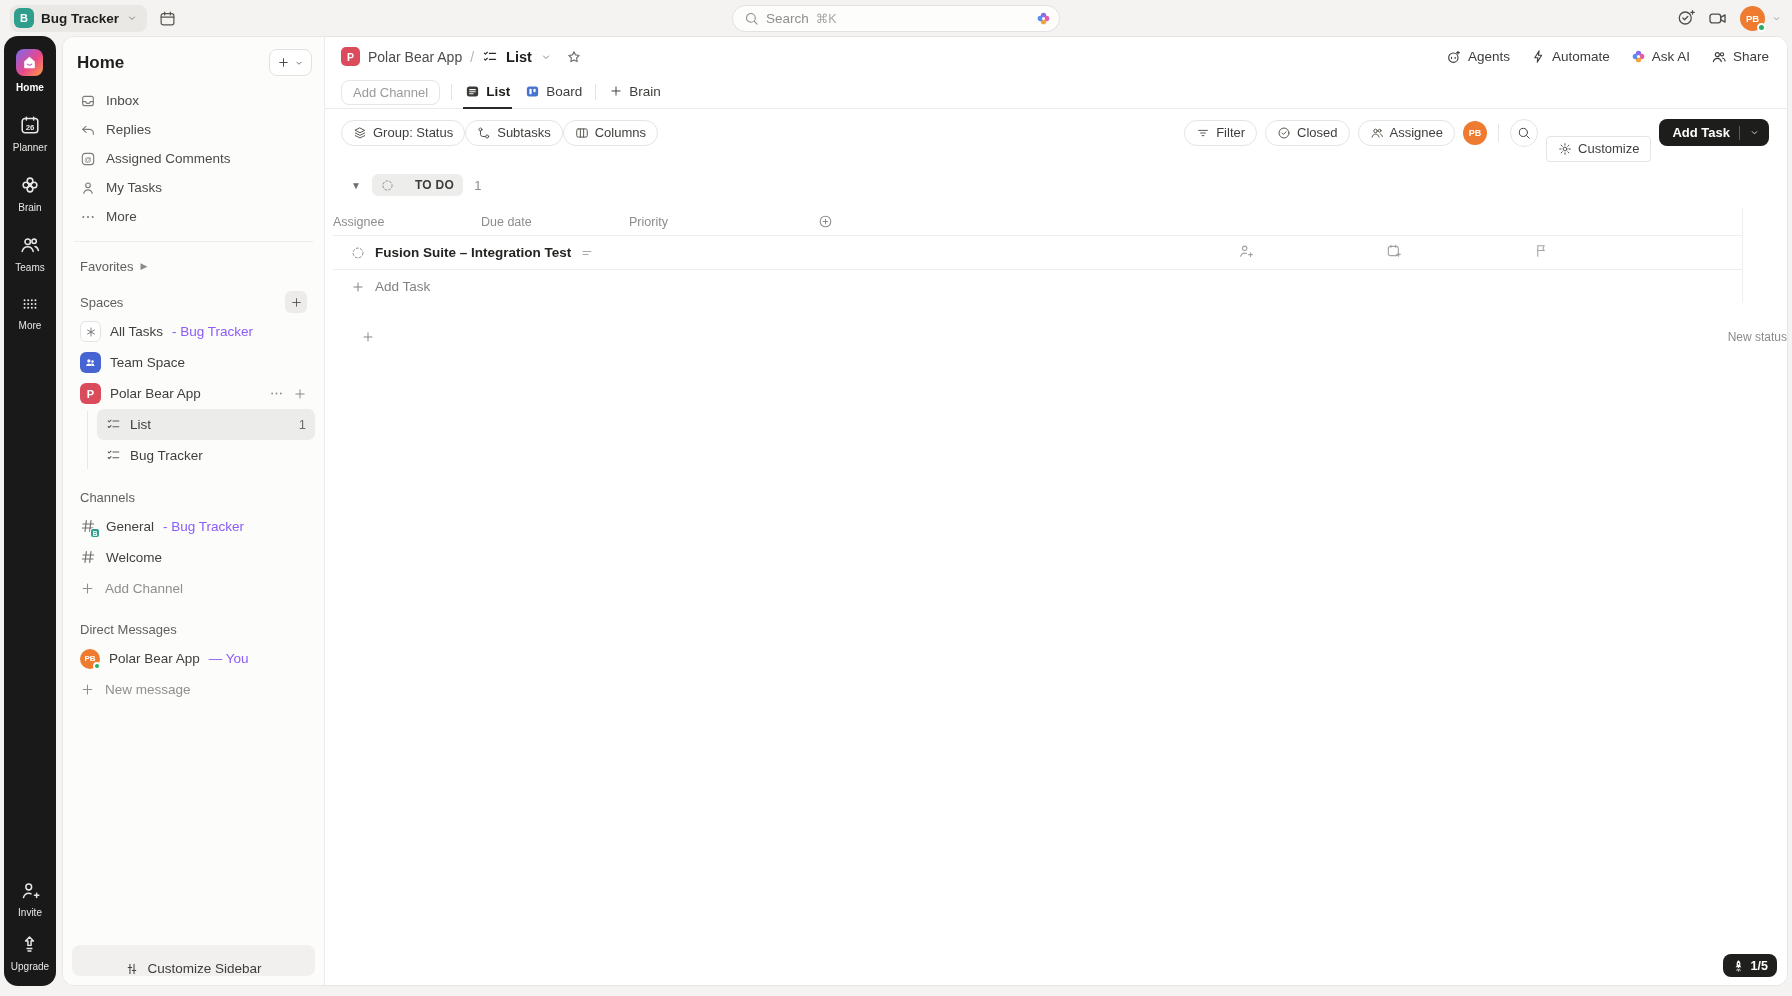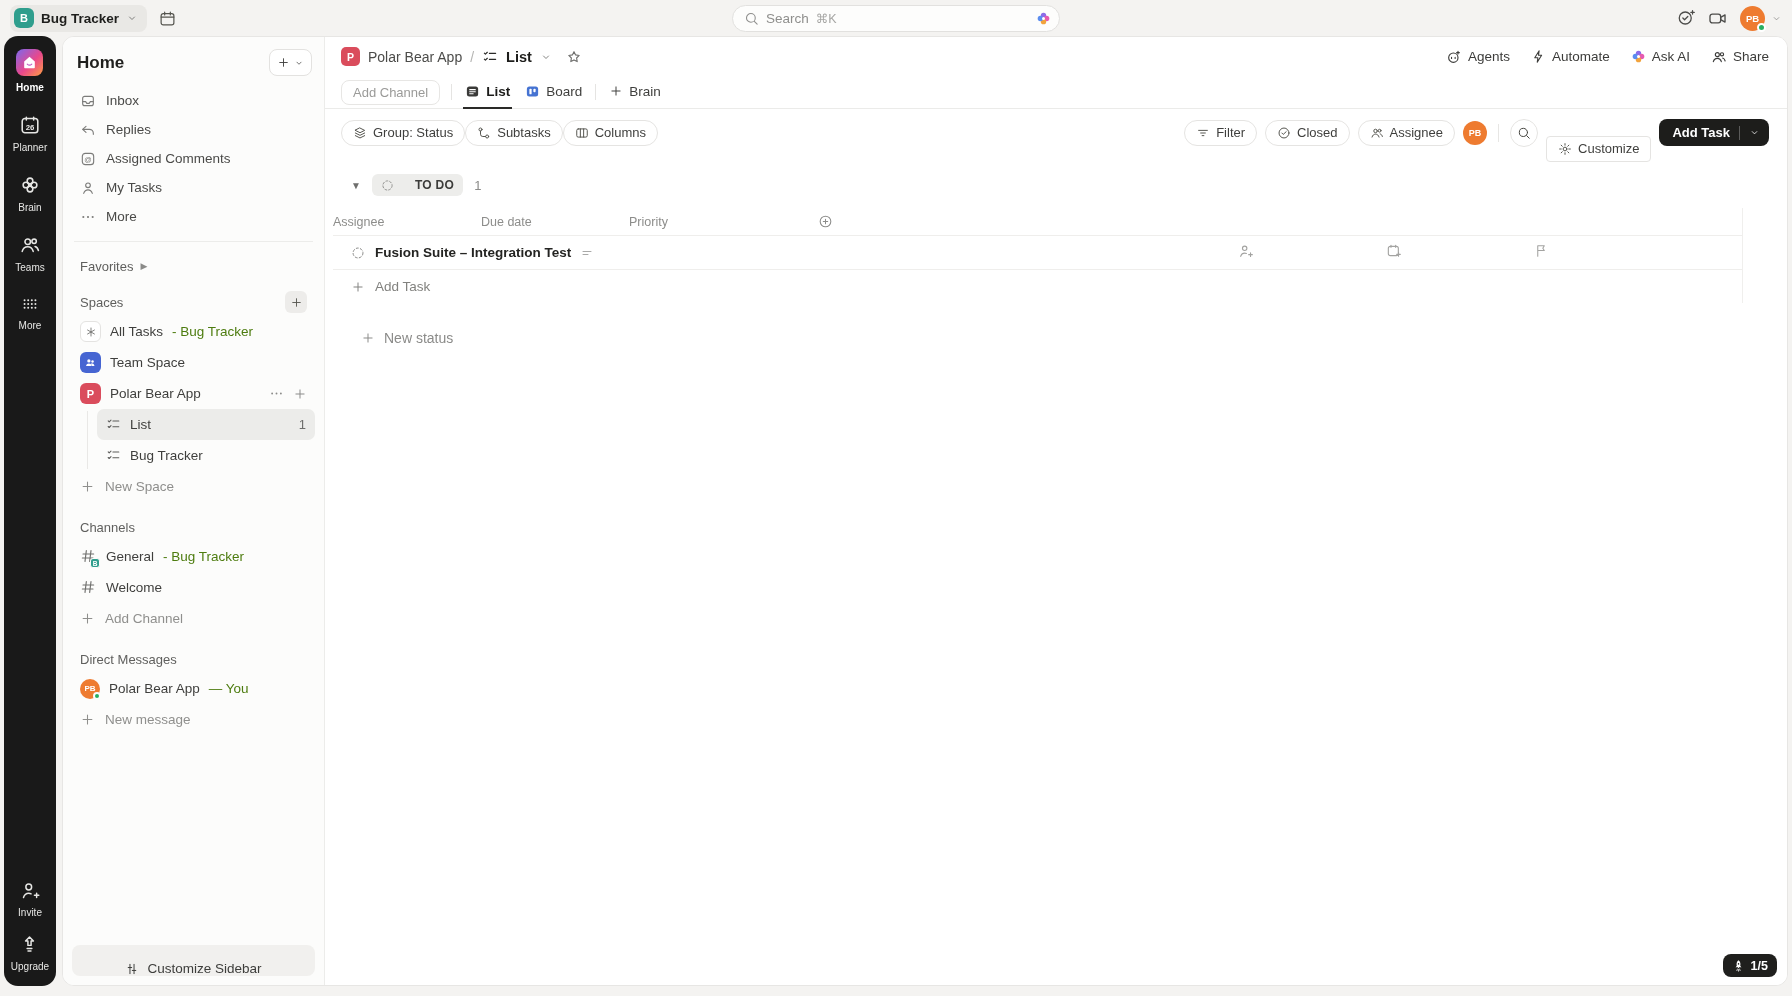--- a/index.html
+++ b/index.html
@@ -49,21 +49,21 @@
   .snav-item .s-ic { color:#7c7c7a; }
   .divider { height:1px; background:#ececea; margin:10px 2px; }
   .sec-row { display:flex; align-items:center; height:28px; padding:0 8px; color:#5f5f5d; font-size:13px; }
   .sec-row .caret-r { margin-left:7px; font-size:9px; color:#8a8a88; }
   .plus-sq { margin-left:auto; width:22px; height:22px; background:#edecea; border-radius:6px; display:flex; align-items:center; justify-content:center; color:#55554f; cursor:pointer; }
   .space-item { height:31px; display:flex; align-items:center; gap:9px; padding:0 8px; border-radius:7px; color:#3f3f3d; cursor:pointer; }
   .sp-avatar { width:21px; height:21px; border-radius:6px; display:flex; align-items:center; justify-content:center; color:#fff; font-size:11px; font-weight:bold; flex-shrink:0; }
   .sp-white { background:#fff; border:1px solid #e4e3e1; color:#6a6a68; }
   .sp-blue { background:#4665d2; }
   .sp-red { background:#da4c5c; }
-  .suffix { color:#4d7c0f;text-align:right; }
+  .suffix { color:#8b5cf6;text-align:right; }
   .row-actions { margin-left:auto; display:flex; gap:9px; color:#8b8b89; align-items:center; }
   .children { position:relative; padding-left:25px; }
   .children::before { content:''; position:absolute; left:15px; top:2px; bottom:2px; width:1px; background:#e9e8e6; }
   .child-item { height:31px; display:flex; align-items:center; gap:9px; padding:0 9px; border-radius:7px; color:#3f3f3d; cursor:pointer; }
   .child-item.active { background:#ececea; }
   .child-item .c-ic { color:#5d5d5b; }
   .count { margin-left:auto; color:#6e6e6c; font-size:13px; }
   .ghost-item { height:30px; display:flex; align-items:center; gap:10px; padding:0 8px; color:#8f8f8d; cursor:pointer; }
   .hash-wrap { position:relative; width:17px; height:17px; color:#6f6f6d; }
   .hash-badge { position:absolute; right:-3px; bottom:-3px; width:10px; height:10px; border-radius:3px; background:#2f9e8d; color:#fff; font-size:6.5px; font-weight:bold; display:flex; align-items:center; justify-content:center; border:1px solid #fcfcfb; }
@@ -108,21 +108,21 @@
   .theader { height:28px; color:#8d8d8b; font-size:12.5px; }
   .c-name { flex:1; display:flex; align-items:center; gap:10px; padding-left:10px; min-width:0; }
   .c-assignee { width:148px; } .c-due { width:148px; } .c-priority { width:172px; }
   .c-plus { width:36px; display:flex; justify-content:flex-end; padding-right:4px; color:#8d8d8b; }
   .task-row { height:34px; }
   .task-row .st-ic { color:#8a8a88; margin-left:8px; }
   .task-name { font-size:13.5px; font-weight:bold; color:#242422; cursor:pointer; }
   .desc-ic { color:#9a9a98; }
   .cell-ic { color:#a3a3a1; cursor:pointer; }
   .addtask-row { height:33px; display:flex; align-items:center; gap:10px; padding-left:18px; color:#82827f; font-size:13.5px; cursor:pointer; }
-  .new-status { margin:27px 0 0 36px; display:flex; align-items:center; gap:9px; color:#8b8b89; font-size:14px; cursor:pointer; }
+  .new-status { margin:27px 0 0 36px; display:flex; align-items:center; gap:9px; color:#8b8b89; font-size:12px; cursor:pointer;justify-content:space-between; }
 
   .usage-badge { position:absolute; right:10px; bottom:8px; background:#1f1f1d; color:#fff; border-radius:8px; padding:4.5px 9px; display:flex; align-items:center; gap:6px; font-size:12.5px; font-weight:bold; cursor:pointer; }
 </style>
 </head>
 <body>
 
 <div class="topbar">
   <div class="ws-pill">
     <span class="ws-badge">B</span>
     <span class="ws-name">Bug Tracker</span>
@@ -408,28 +408,20 @@
                 <path d="M3.5 6.2l1.6 1.6L8 4.9"></path>
                 <path d="M11 6.5h9.5"></path>
                 <path d="M3.5 15.2l1.6 1.6L8 13.9"></path>
                 <path d="M11 15.5h9.5"></path>
               </svg>
             </span>
           <span>Bug Tracker</span>
         </div>
       </div>
 
-      <div class="ghost-item">
-        <span>
-          <svg class="ic" width="15" height="15" viewBox="0 0 24 24">
-              <path d="M12 5v14M5 12h14"></path>
-            </svg>
-          </span>
-        <span>New Space</span>
-      </div>
 
       <div class="sec-row" style="margin-top:12px;">
         <span>Channels</span>
       </div>
       <div class="space-item">
         <span class="hash-wrap">
           <svg class="ic" width="16" height="16" viewBox="0 0 24 24">
               <path d="M9.5 4L7.5 20M16.5 4l-2 16M4.5 9h16M3.5 15h16"></path>
             </svg>
           <span class="hash-badge">B</span>

